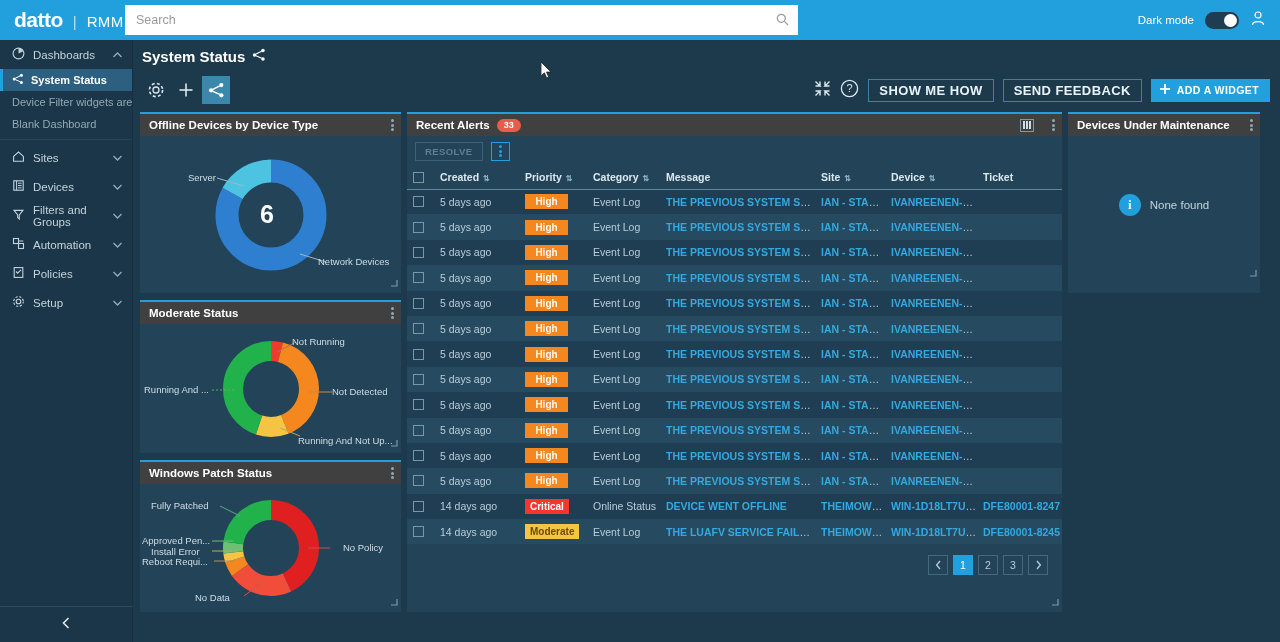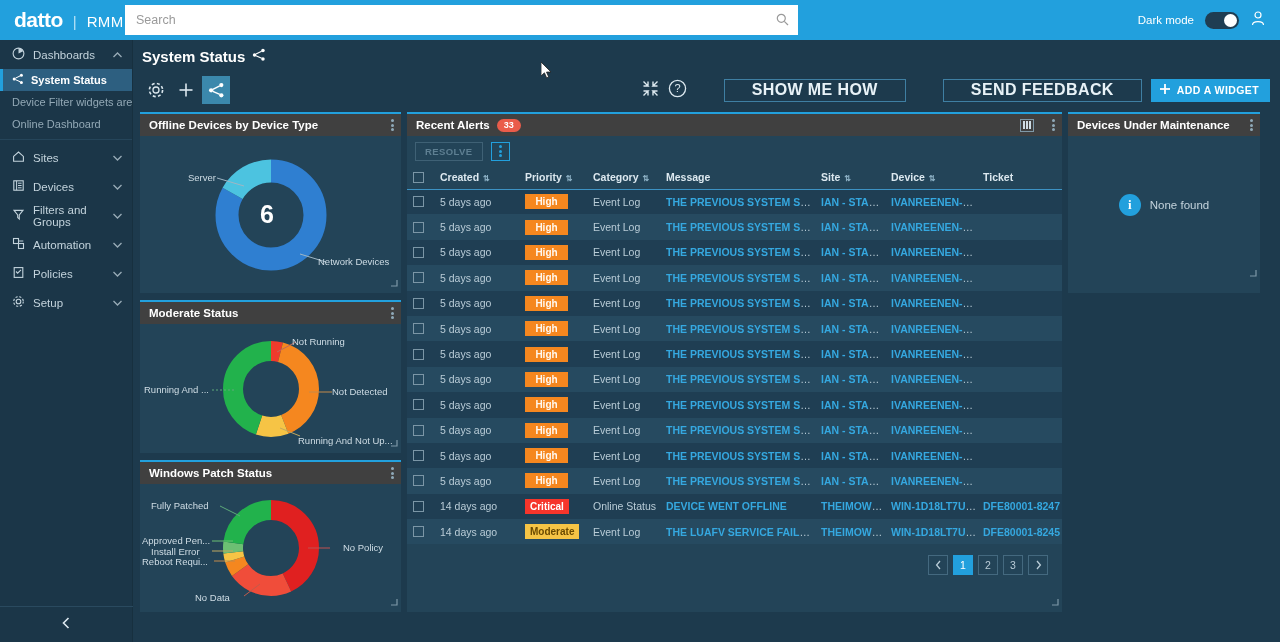--- a/index.html
+++ b/index.html
@@ -83,24 +83,24 @@
     position: absolute; left: 133px; top: 73px; width: 1147px; height: 34px;
     display: flex; align-items: center; padding: 0 10px 0 9px;
   }
   .tb-icon {
     width: 28px; height: 28px; display: flex; align-items: center;
     justify-content: center; cursor: pointer; margin-right: 2px;
   }
   .tb-icon.sel { background: #3b88ac; }
   .toolbar-right { margin-left: auto; display: flex; align-items: center; gap: 9px; }
   .btn-outline {
-    height: 23px; padding: 0 27px; border: 1px solid #3f7fa3; background: transparent;
-    color: #e8f2f7; font-size: 16px; font-weight: bold; letter-spacing: .4px;
+    height: 23px; padding: 0 10px; border: 1px solid #3f7fa3; background: transparent;
+    color: #e8f2f7; font-size: 13px; font-weight: bold; letter-spacing: .4px;
     cursor: pointer; font-family: "Liberation Sans", sans-serif;
-    display: flex; align-items: center; margin-left: 28px;
+    display: flex; align-items: center;
   }
   .btn-primary {
     height: 23px; padding: 0 11px 0 8px; border: 0; background: #22a0dd;
     color: #fff; font-size: 10.5px; font-weight: bold; letter-spacing: .4px;
     cursor: pointer; font-family: "Liberation Sans", sans-serif;
     display: flex; align-items: center; gap: 6px;
   }
 
   
   .widget { position: absolute; background: #234458; border-top: 2px solid #22a0dd; }
@@ -249,21 +249,21 @@
           <line x1="3.4" y1="5.2" x2="8.3" y2="2.8" stroke="#fff" stroke-width="1"></line>
           <line x1="3.4" y1="6.6" x2="8.3" y2="8.8" stroke="#fff" stroke-width="1"></line>
         </svg>
     </span>
     <span>System Status</span>
   </div>
   <div class="nav-sub">
     <span>Device Filter widgets are ...</span>
   </div>
   <div class="nav-sub">
-    <span>Online Dashboard</span>
+    <span>Blank Dashboard</span>
   </div>
   <div class="nav-divider"></div>
 
   <div class="nav-item">
     <span><svg width="13" height="13" viewBox="0 0 13 13">
           <path d="M1.6 6.4 L6.5 2 L11.4 6.4 L11.4 11.2 L1.6 11.2 Z" fill="none" stroke="#c3d3dc" stroke-width="1.1"></path>
         </svg></span>
     <span>Sites</span>
     <span class="chev"><svg width="11" height="8" viewBox="0 0 11 8">
           <polyline points="1.5,2 5.5,6 9.5,2" fill="none" stroke="#c3d3dc" stroke-width="1.3"></polyline>

